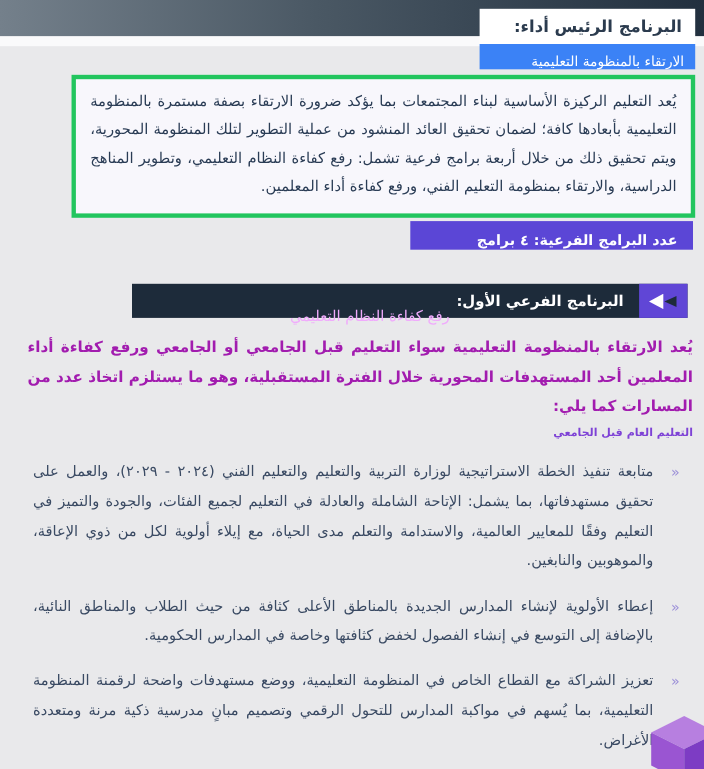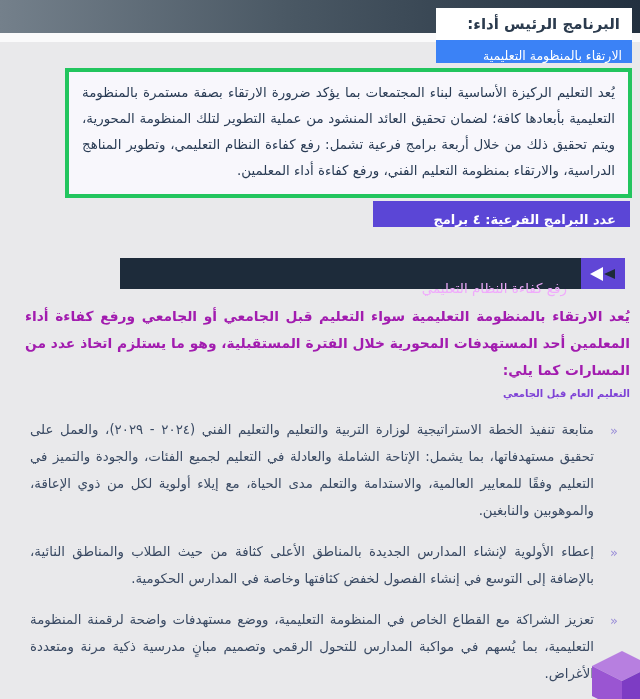--- a/index.html
+++ b/index.html
@@ -101,20 +101,21 @@
 </div>
 
 <div class="sub-bar">
   <div class="sub-bar-icon">
     <svg width="26" height="14" viewBox="0 0 26 14" aria-hidden="true">
       <polygon points="13,0 0,7 13,14" fill="#ffffff"></polygon>
       <polygon points="25,2 14,7 25,12" fill="#1d2b3a"></polygon>
     </svg>
   </div>
   <div class="sub-bar-text">
+    <span class="sub-bar-label">البرنامج الفرعي الأول:</span>
     <span class="sub-bar-title">رفع كفاءة النظام التعليمي</span>
   </div>
 </div>
 
 <div class="lead-paragraph">يُعد الارتقاء بالمنظومة التعليمية سواء التعليم قبل الجامعي أو الجامعي ورفع كفاءة أداء المعلمين أحد المستهدفات المحورية خلال الفترة المستقبلية، وهو ما يستلزم اتخاذ عدد من المسارات كما يلي:</div>
 
 <div class="section-heading">التعليم العام قبل الجامعي</div>
 
 <ul class="bullet-list">
   <li>

